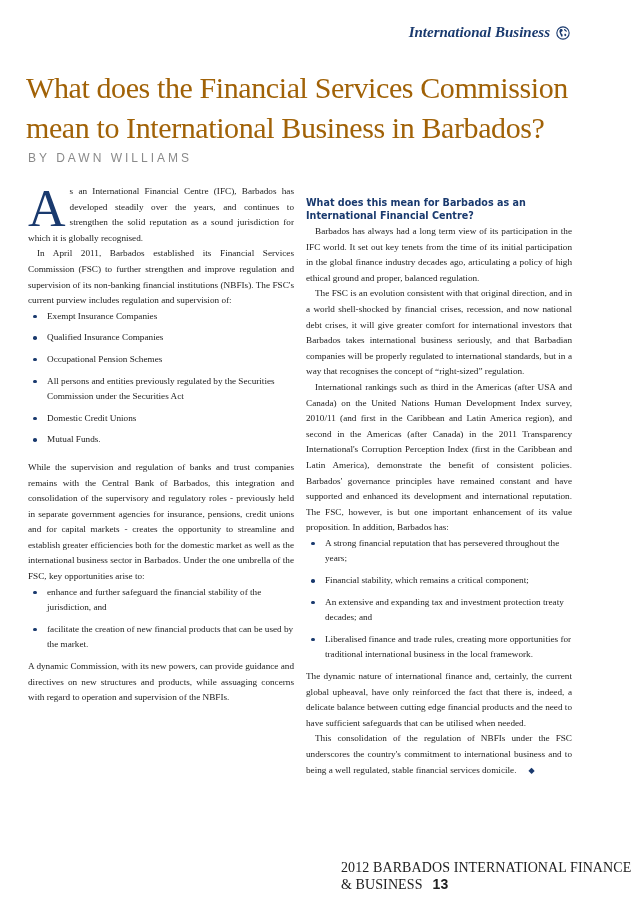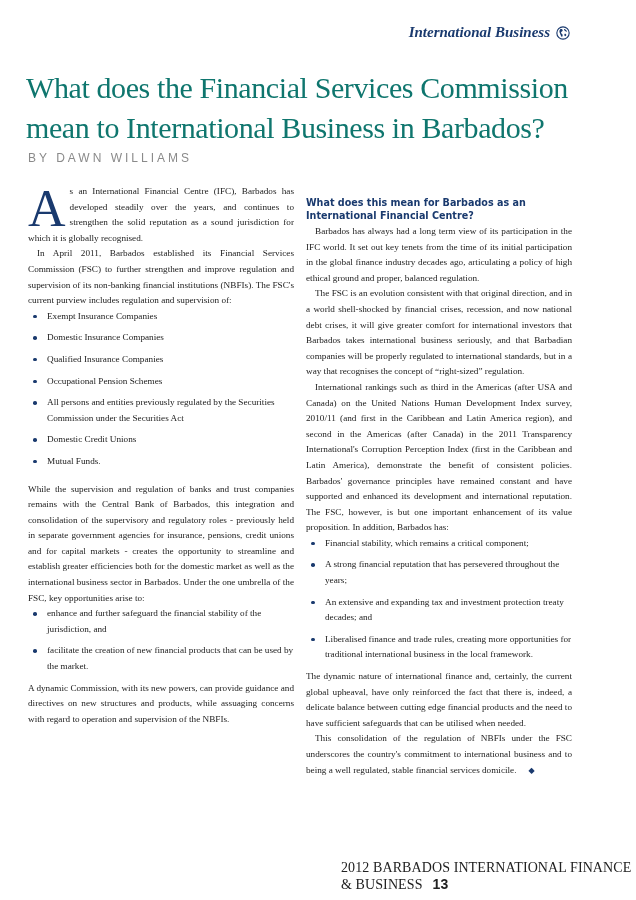--- a/index.html
+++ b/index.html
@@ -37,21 +37,21 @@
       display: inline-block;
     }
     .title {
       position: absolute;
       left: 26px;
       top: 68px;
       width: 570px;
       font-family: "Liberation Serif", serif;
       font-size: 30px;
       line-height: 40px;
-      color: #0f766e;
+      color: #a16207;
       margin: 0;
       font-weight: normal;
       letter-spacing: -0.4px;
     }
     .byline {
       position: absolute;
       left: 28px;
       top: 151px;
       font-family: Liberation Sans, sans-serif;
       font-size: 12px;
@@ -151,43 +151,42 @@
 <h1 class="title">What does the Financial Services Commission mean to International Business in Barbados?</h1>
 <div class="byline">BY DAWN WILLIAMS</div>
 
 <div class="col col-left">
   <p>
     <span class="dropcap">A</span><span>s an International Financial Centre (IFC), Barbados has developed steadily over the years, and continues to strengthen the solid reputation as a sound jurisdiction for which it is globally recognised.</span>
   </p>
   <p class="indent">In April 2011, Barbados established its Financial Services Commission (FSC) to further strengthen and improve regulation and supervision of its non-banking financial institutions (NBFIs). The FSC's current purview includes regulation and supervision of:</p>
   <ul class="bullets list1">
     <li>Exempt Insurance Companies</li>
-    <li>Domestic Insurance Companies</li>
     <li>Qualified Insurance Companies</li>
     <li>Occupational Pension Schemes</li>
     <li>All persons and entities previously regulated by the Securities Commission under the Securities Act</li>
     <li>Domestic Credit Unions</li>
     <li>Mutual Funds.</li>
   </ul>
   <p style="margin-top:12px">While the supervision and regulation of banks and trust companies remains with the Central Bank of Barbados, this integration and consolidation of the supervisory and regulatory roles - previously held in separate government agencies for insurance, pensions, credit unions and for capital markets - creates the opportunity to streamline and establish greater efficiencies both for the domestic market as well as the international business sector in Barbados. Under the one umbrella of the FSC, key opportunities arise to:</p>
   <ul class="bullets list2">
     <li>enhance and further safeguard the financial stability of the jurisdiction, and</li>
     <li>facilitate the creation of new financial products that can be used by the market.</li>
   </ul>
   <p>A dynamic Commission, with its new powers, can provide guidance and directives on new structures and products, while assuaging concerns with regard to operation and supervision of the NBFIs.</p>
 </div>
 
 <div class="col col-right">
   <div class="subhead">What does this mean for Barbados as an International Financial Centre?</div>
   <p class="indent">Barbados has always had a long term view of its participation in the IFC world. It set out key tenets from the time of its initial participation in the global finance industry decades ago, articulating a policy of high ethical ground and proper, balanced regulation.</p>
   <p class="indent">The FSC is an evolution consistent with that original direction, and in a world shell-shocked by financial crises, recession, and now national debt crises, it will give greater comfort for international investors that Barbados takes international business seriously, and that Barbadian companies will be properly regulated to international standards, but in a way that recognises the concept of “right-sized” regulation.</p>
   <p class="indent">International rankings such as third in the Americas (after USA and Canada) on the United Nations Human Development Index survey, 2010/11 (and first in the Caribbean and Latin America region), and second in the Americas (after Canada) in the 2011 Transparency International's Corruption Perception Index (first in the Caribbean and Latin America), demonstrate the benefit of consistent policies. Barbados' governance principles have remained constant and have supported and enhanced its development and international reputation. The FSC, however, is but one important enhancement of its value proposition.  In addition, Barbados has:</p>
   <ul class="bullets list3">
+    <li>A strong financial reputation that has persevered throughout the years;</li>
     <li>Financial stability, which remains a critical component;</li>
-    <li>A strong financial reputation that has persevered throughout the years;</li>
     <li>An extensive and expanding tax and investment protection treaty decades; and</li>
     <li>Liberalised finance and trade rules, creating more opportunities for traditional international business in the local framework.</li>
   </ul>
   <p>The dynamic nature of international finance and, certainly, the current global upheaval, have only reinforced the fact that there is, indeed, a delicate balance between cutting edge financial products and the need to have sufficient safeguards that can be utilised when needed.</p>
   <p class="indent"><span>This consolidation of the regulation of NBFIs under the FSC underscores the country's commitment to international business and to being a well regulated, stable financial services domicile.</span><span class="end-mark">◆</span></p>
 </div>
 
 <div class="footer">
   <span>2012  BARBADOS INTERNATIONAL FINANCE &amp; BUSINESS</span><span class="page-num">13</span>
 </div>

